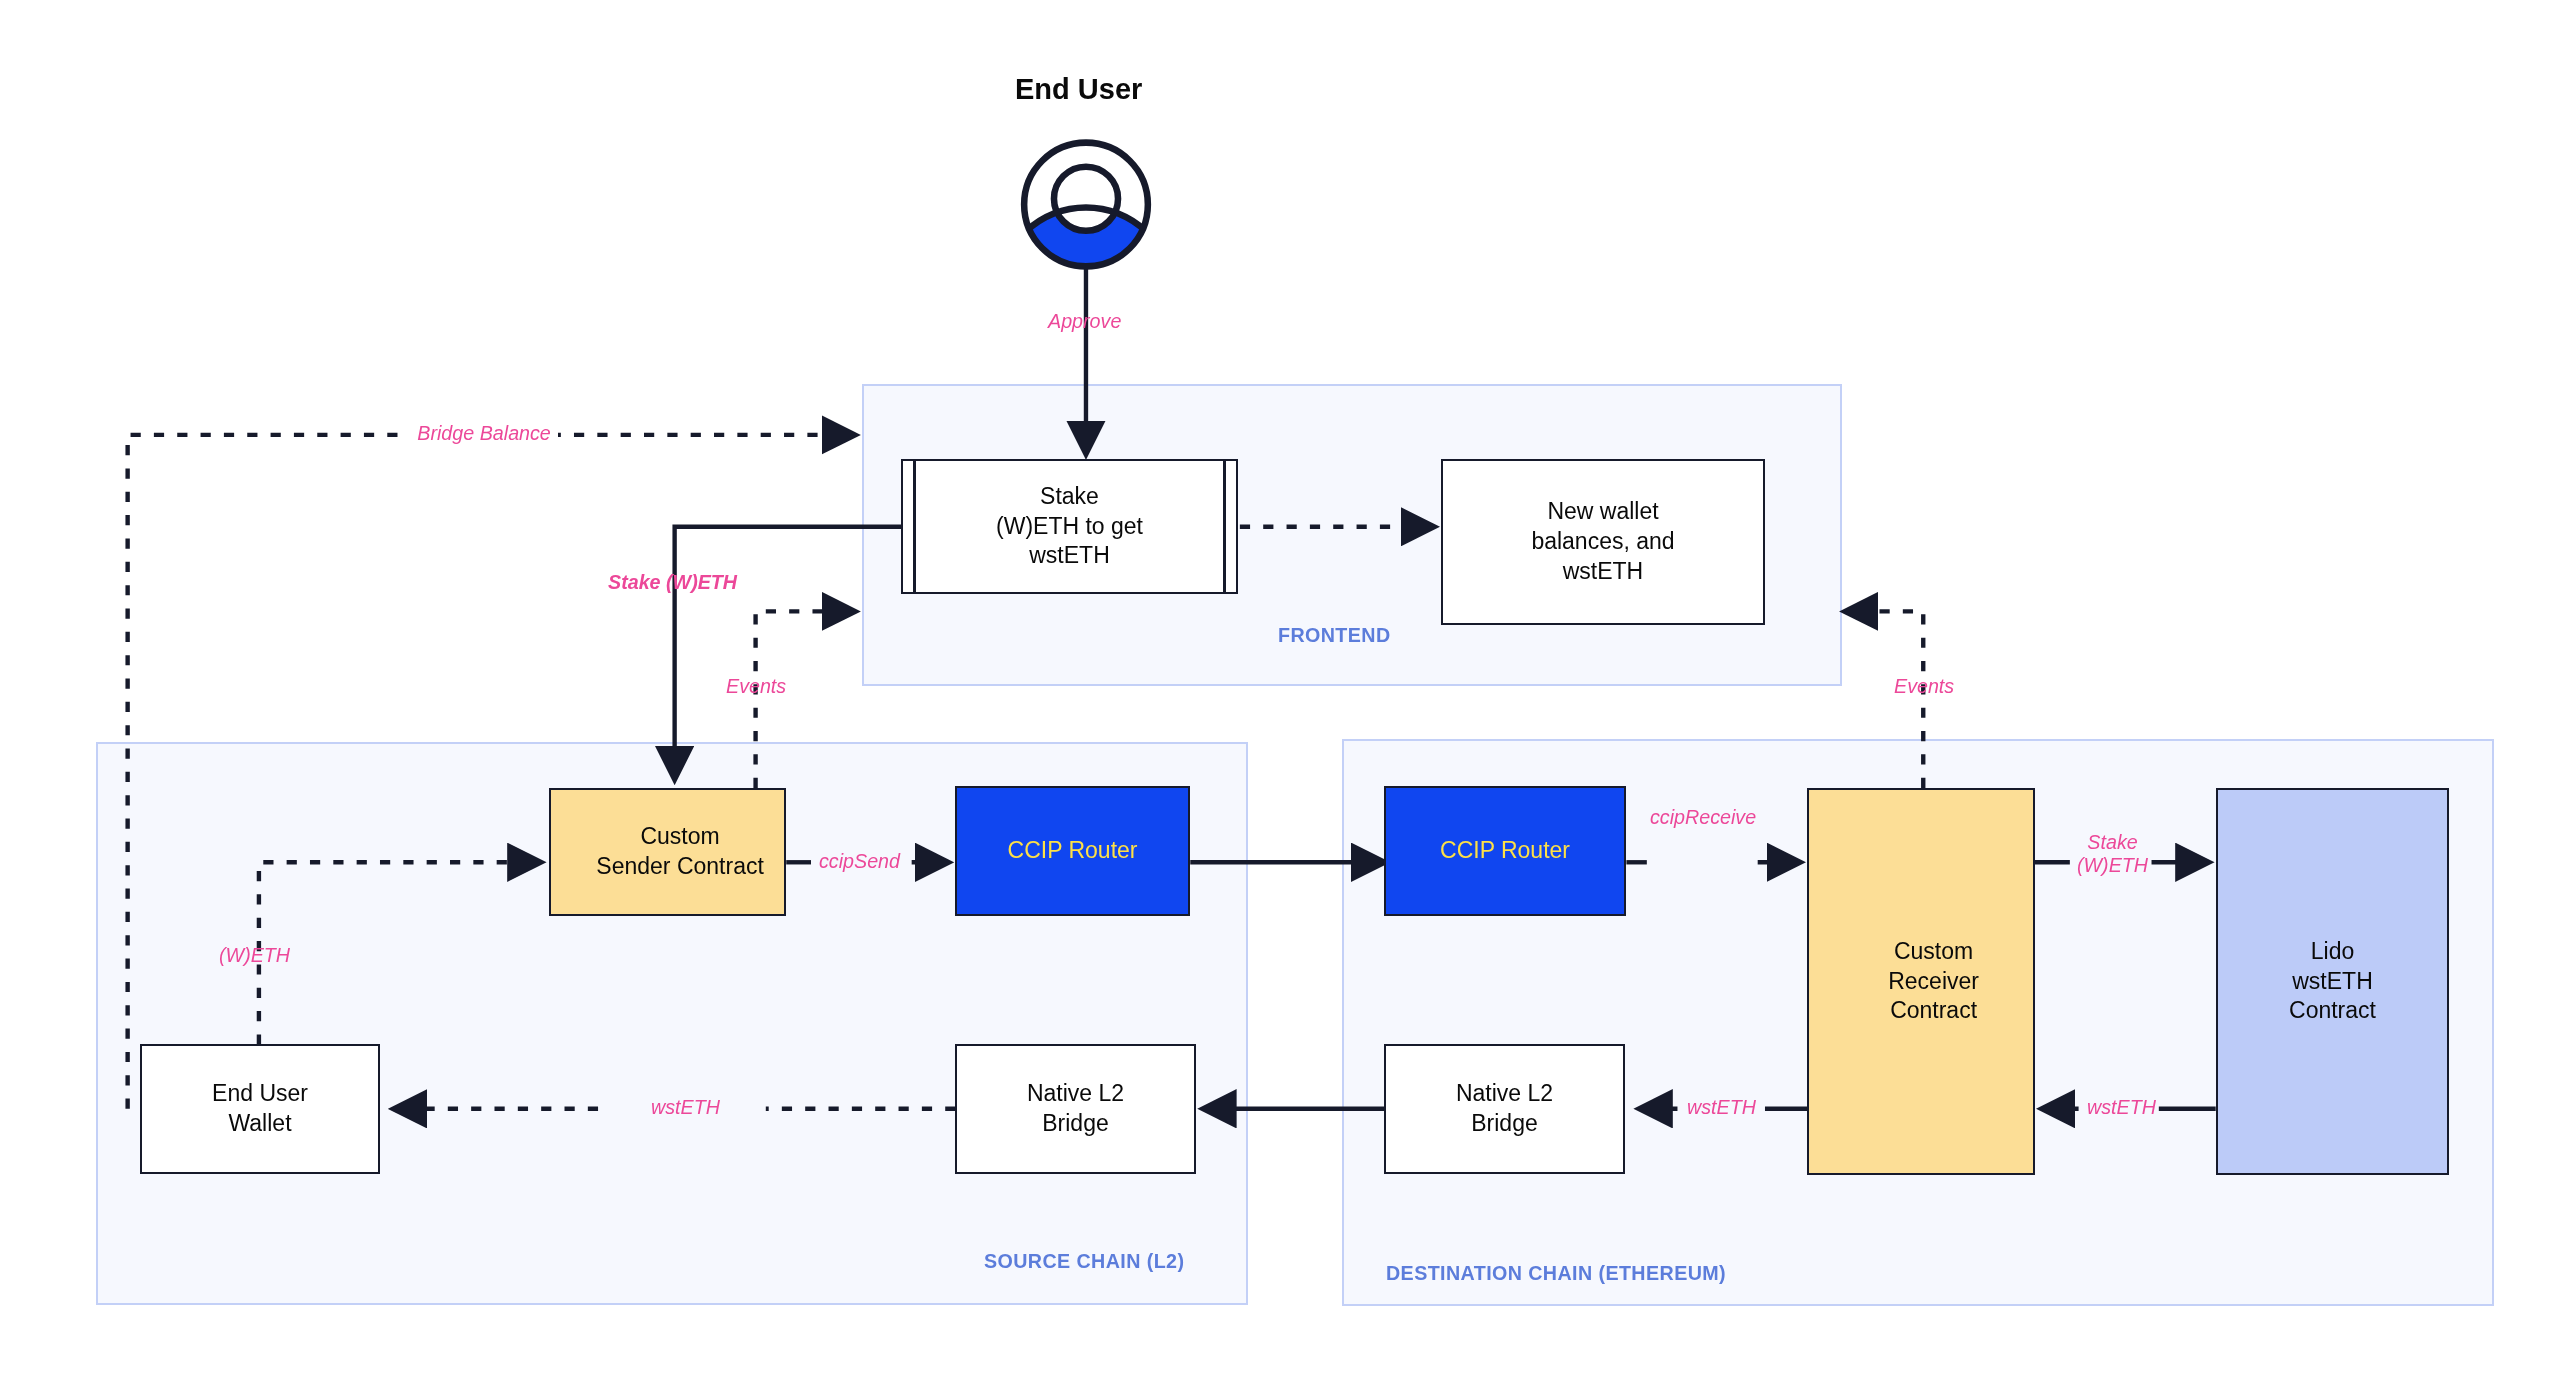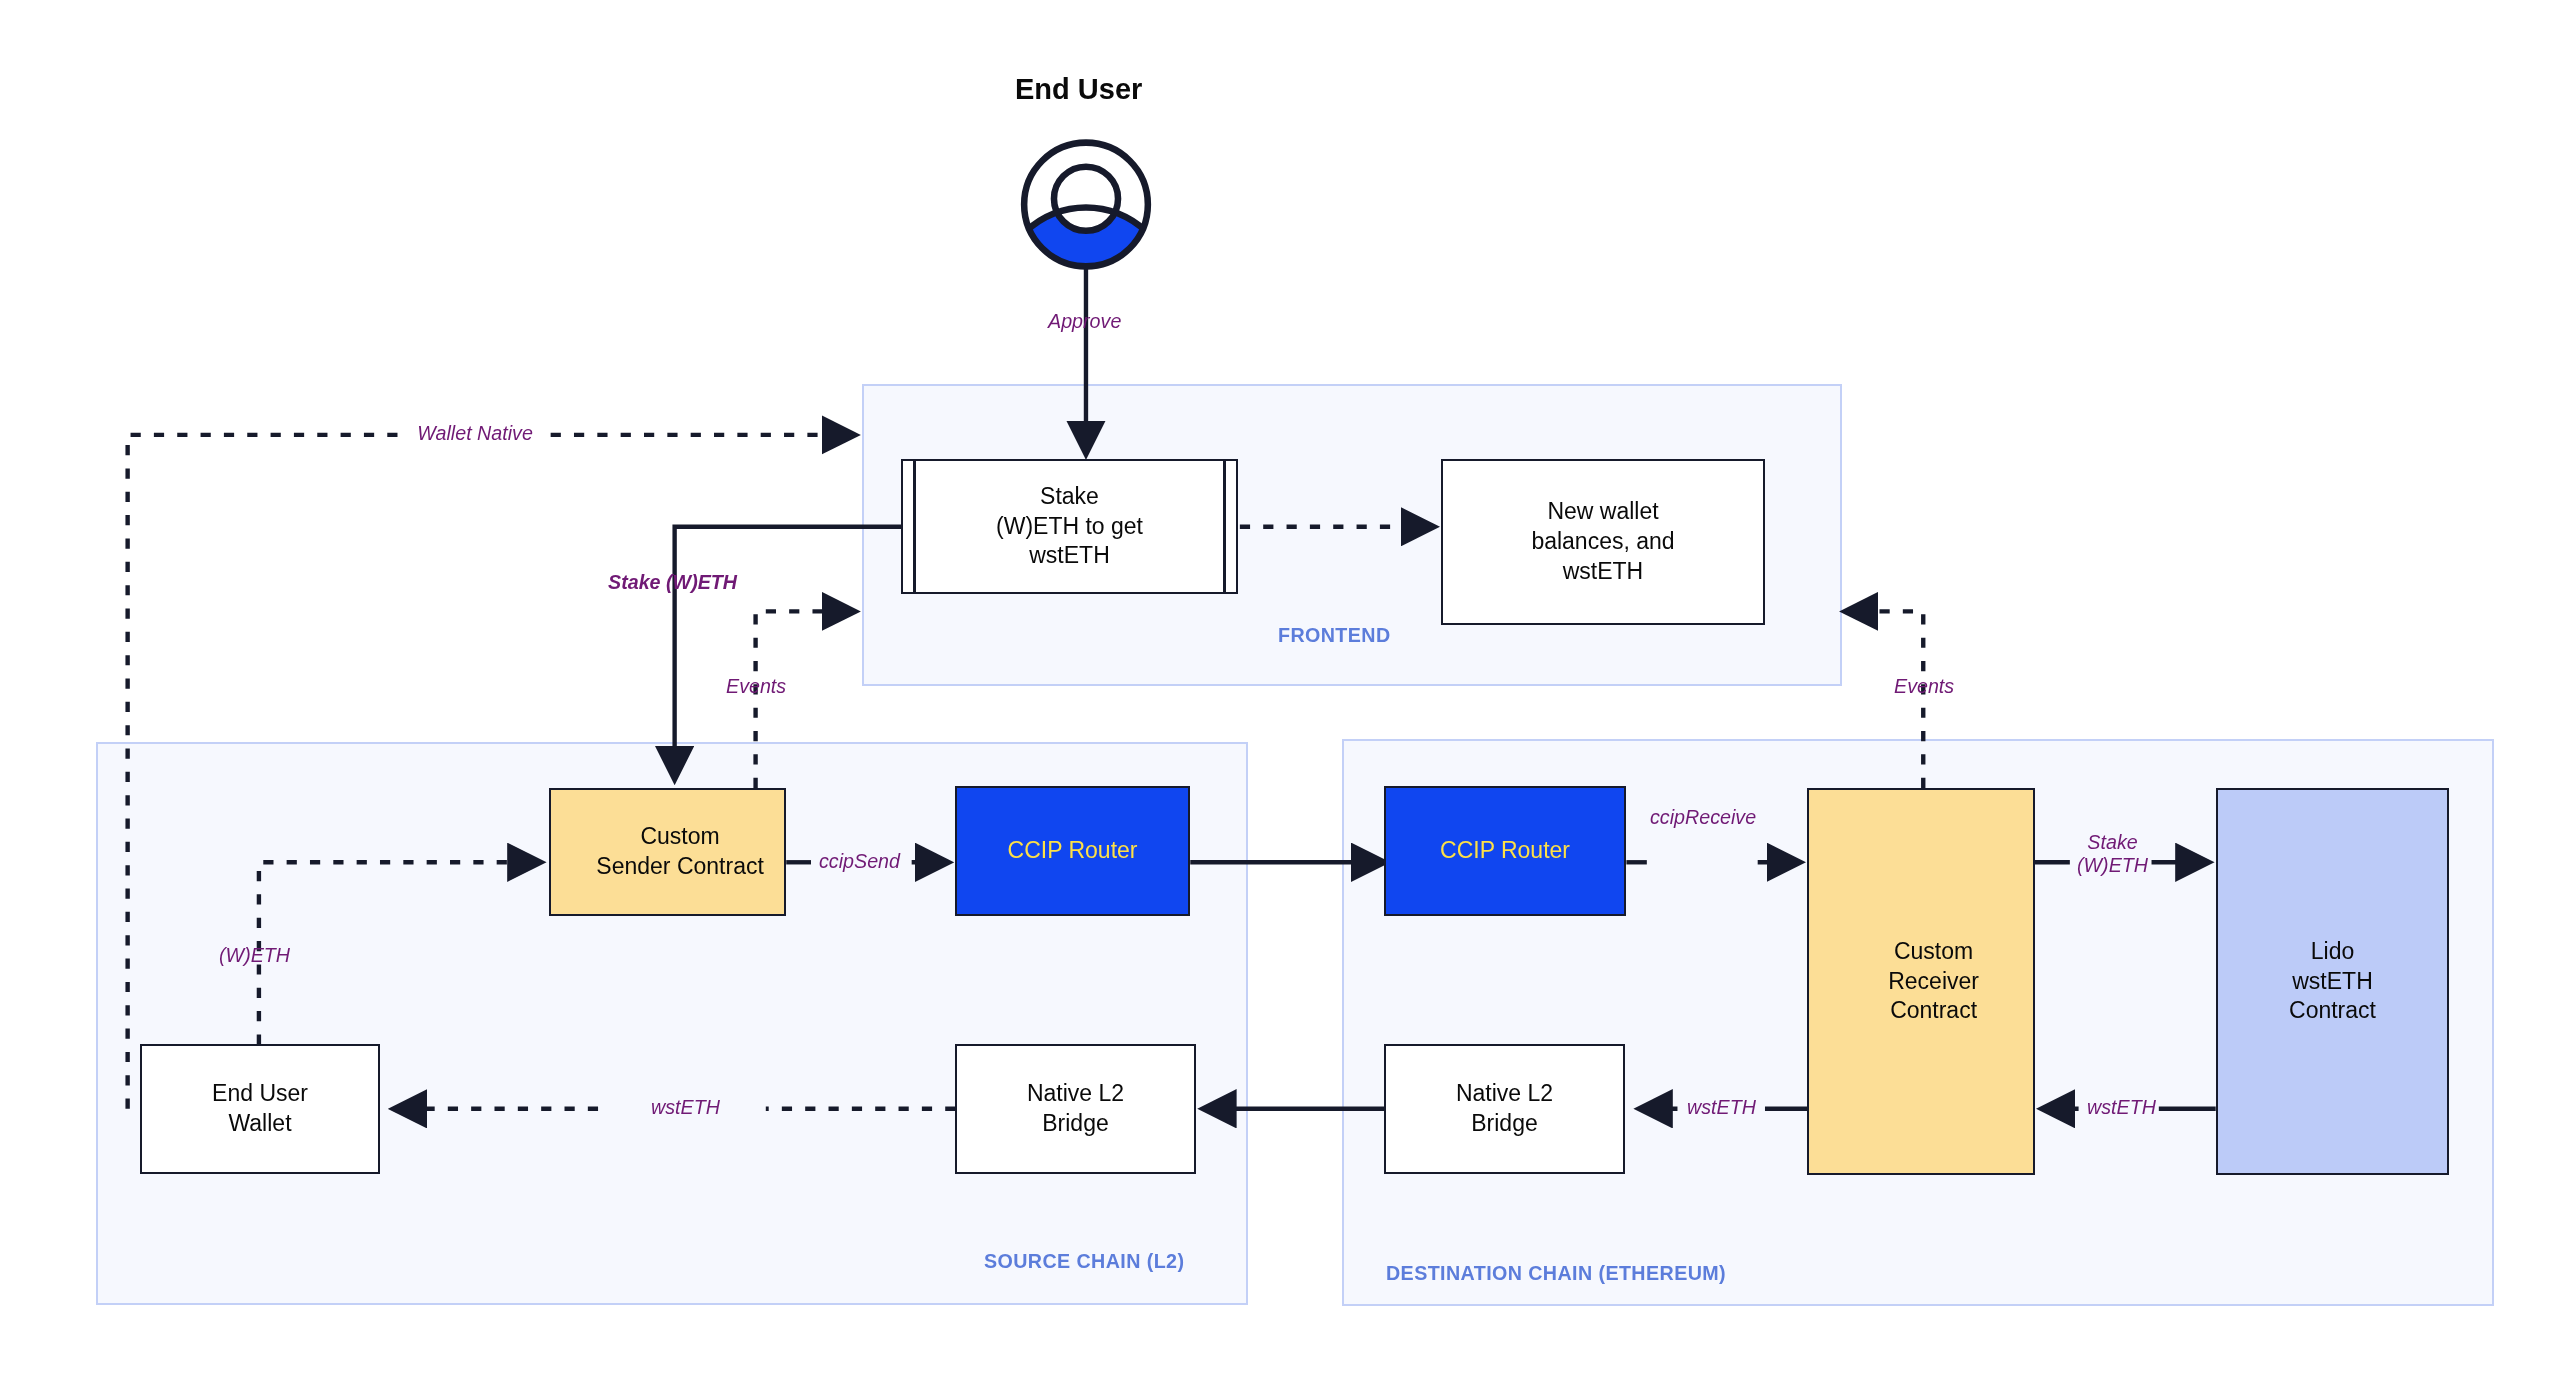--- a/index.html
+++ b/index.html
@@ -53,21 +53,21 @@
     content:"";position:absolute;top:0px;bottom:0px;width:2.9px;background:#161A2B;
   }
   .node.subprocess::before{left:10.2px;}
   .node.subprocess::after{right:10.2px;}
 
   
   .elabel{
     position:absolute;
     font-style:italic;
     font-size:19.7px;
-    color:#701a75;
+    color:#ec4899;
     white-space:nowrap;
     z-index:5;
     background:transparent;
     line-height:1.18;
     text-align:center;
   }
   .elabel.stack{white-space:normal;}
 
   
   .actor{position:absolute;z-index:3;}
@@ -200,21 +200,21 @@
 Contract</span>
   </div>
 
   <div class="node white" style="left:1384px;top:1044px;width:241px;height:130px;">
     <span style="white-space:pre-line;">Native L2
 Bridge</span>
   </div>
 
   <div class="elabel" style="left:1048px;top:310px;">Approve</div>
 
-  <div class="elabel" style="left:410px;top:422px;background:#FFFFFF;padding:0 7.3px;">Wallet Native</div>
+  <div class="elabel" style="left:410px;top:422px;background:#FFFFFF;padding:0 7.3px;">Bridge Balance</div>
 
   <div class="elabel" style="left:608px;top:571px;font-weight:bold;">Stake (W)ETH</div>
 
   <div class="elabel" style="left:726px;top:675px;">Events</div>
 
   <div class="elabel" style="left:219px;top:944px;">(W)ETH</div>
 
   <div class="elabel" style="left:819px;top:850px;">ccipSend</div>
 
   <div class="elabel" style="left:1650px;top:806px;">ccipReceive</div>

